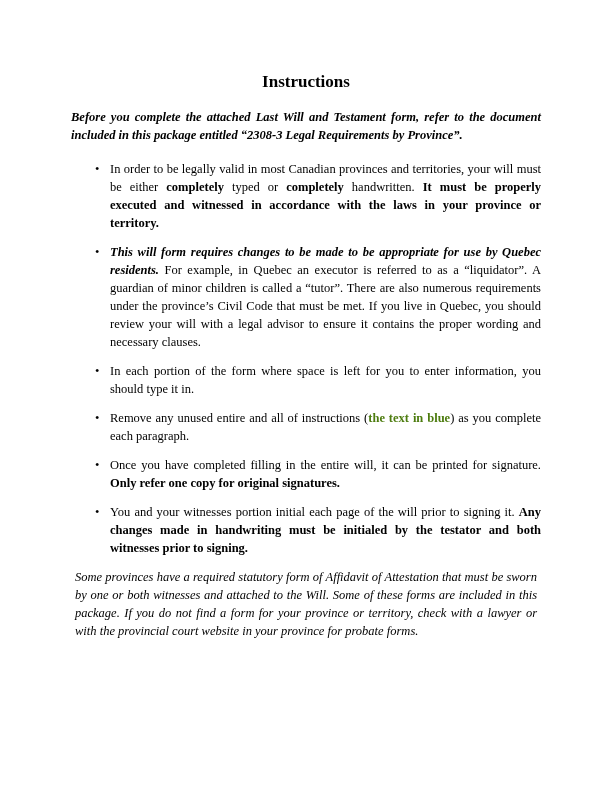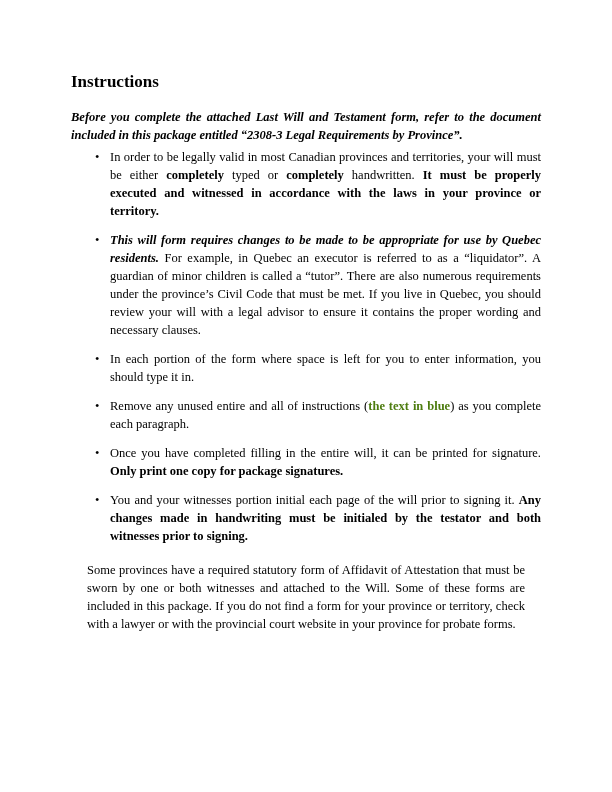--- a/index.html
+++ b/index.html
@@ -17,47 +17,49 @@
     font-family: "Liberation Serif", serif;
     font-size: 12.5px;
     line-height: 18px;
     padding: 64px 71px 0 71px;
     overflow: hidden;
   }
   .title {
     font-size: 17px;
     line-height: 20px;
     font-weight: bold;
+    text-align: center;
     margin: 8px 0 16px 0;
   }
   .intro {
     font-weight: bold;
     font-style: italic;
     text-align: justify;
-    margin: 0 0 4px 0;
+    margin: 0 0 16px 0;
   }
   ul.bullets {
     list-style: none;
     margin: 0 0 1px 0;
     padding: 0;
   }
   ul.bullets li {
     position: relative;
     padding-left: 39px;
     margin-bottom: 11px;
     text-align: justify;
   }
   ul.bullets .marker {
     position: absolute;
     left: 24px;
     top: 0;
   }
   .closing {
     text-align: justify;
-    margin: 16px;
+    margin: 4px;
+    font-style: italic;
   }
   .run.b { font-weight: bold; }
   .run.i { font-style: italic; }
 </style>
 </head>
 <body>
 
 <div class="page">
 
   <h1 class="title">Instructions</h1>
@@ -76,21 +78,21 @@
     <li>
       <span class="marker">•</span>
       <span class="li-text"><span class="run">In each portion of the form where space is left for you to enter information, you should type it in.</span></span>
     </li>
     <li>
       <span class="marker">•</span>
       <span class="li-text"><span class="run">Remove any unused entire and all of instructions (</span><span class="run b" style="color: #4d7c0f;">the text in blue</span><span class="run">) as you complete each paragraph.</span></span>
     </li>
     <li>
       <span class="marker">•</span>
-      <span class="li-text"><span class="run">Once you have completed filling in the entire will, it can be printed for signature. </span><span class="run b">Only print one copy for package signatures.</span></span>
+      <span class="li-text"><span class="run">Once you have completed filling in the entire will, it can be printed for signature. </span><span class="run b">Only refer one copy for original signatures.</span></span>
     </li>
     <li>
       <span class="marker">•</span>
       <span class="li-text"><span class="run">You and your witnesses portion initial each page of the will prior to signing it. </span><span class="run b">Any changes made in handwriting must be initialed by the testator and both witnesses prior to signing.</span></span>
     </li>
   </ul>
 
   <p class="closing"><span class="run">Some provinces have a required statutory form of Affidavit of Attestation that must be sworn by one or both witnesses and attached to the Will. Some of these forms are included in this package. If you do not find a form for your province or territory, check with a lawyer or with the provincial court website in your province for probate forms.</span></p>
 
 </div>

